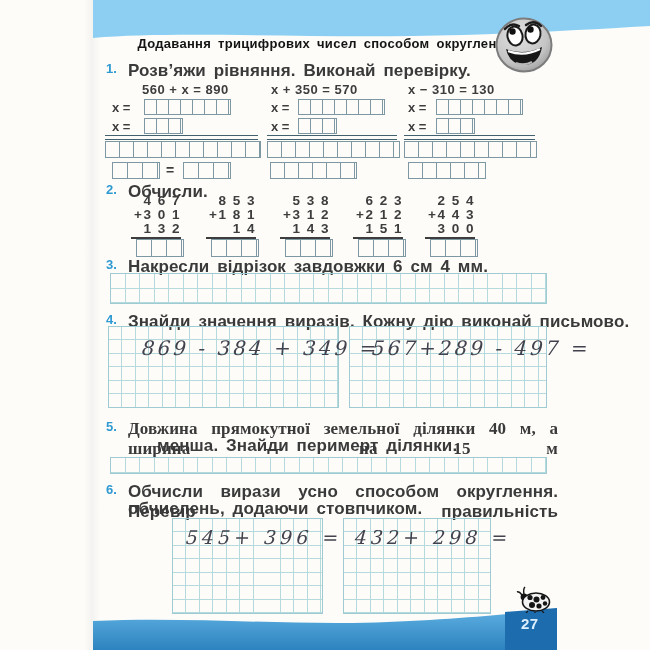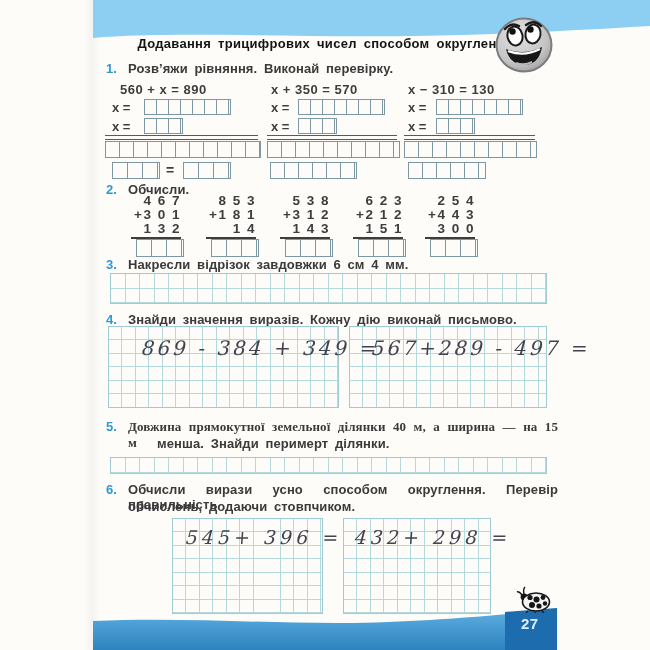--- a/index.html
+++ b/index.html
@@ -7,21 +7,21 @@
     width:650px;height:650px;position:relative;overflow:hidden;
     background:#fdfcf9;
     font-family:"Liberation Sans", sans-serif;
   }
   .abs{position:absolute;}
   .title{
     left:93px;top:36px;width:464px;text-align:center;
     font-size:13px;font-weight:bold;color:#141414;letter-spacing:.3px;word-spacing:3px;
   }
   .tnum{font-size:13px;font-weight:bold;color:#2f9ad2;}
-  .ttext{font-size:13px;font-weight:bold;color:#3a3a3a;word-spacing:3px;letter-spacing:.1px;}
+  .ttext{font-size:17px;font-weight:bold;color:#3a3a3a;word-spacing:3px;letter-spacing:.1px;}
   .jline{width:430px;text-align:justify;text-align-last:justify;}
   .eq{font-size:13px;font-weight:bold;color:#3d3d3d;letter-spacing:.5px;}
   .xl{font-size:13px;font-weight:bold;color:#3d3d3d;}
   
   .cells{border:1px solid #7d97a3;height:14px;background:repeating-linear-gradient(to right,transparent 0 13px,#7d97a3 13px 14px);}
   .cells12{background:repeating-linear-gradient(to right,transparent 0 11px,#7d97a3 11px 12px);}
   .cells15{background:repeating-linear-gradient(to right,transparent 0 14px,#7d97a3 14px 15px);}
   .dline{height:3px;border-top:1.5px solid #41616f;border-bottom:1.5px solid #41616f;}
   
   .grid{
@@ -77,21 +77,21 @@
     <circle cx="18.5" cy="14.5" r="3.2" fill="#111"></circle>
     <circle cx="36.5" cy="12.5" r="3.2" fill="#111"></circle>
     <path d="M12 32 Q30 39 48 30 Q45 48 29 48 Q15 46 12 32 Z" fill="#171717"></path>
     <path d="M14 34 Q30 40 46 32" fill="none" stroke="#fff" stroke-width="2.2"></path>
     <path d="M22 46 Q30 49 38 45" fill="none" stroke="#b9b9b9" stroke-width="2"></path>
   </svg>
 
   <div class="abs tnum" style="left:106px;top:61px;">1.</div>
   <div class="abs ttext" style="left:128px;top:61px;">Розв’яжи рівняння. Виконай перевірку.</div>
 
-  <div class="abs eq" style="left:120px;top:82px;">560 + x = 890</div>
+  <div class="abs eq" style="left:142px;top:82px;">560 + x = 890</div>
   <div class="abs eq" style="left:271px;top:82px;">x + 350 = 570</div>
   <div class="abs eq" style="left:408px;top:82px;">x − 310 = 130</div>
 
   <div class="abs xl" style="left:112px;top:100px;">x =</div>
   <div class="abs cells cells12" style="left:144px;top:99px;width:85px;"></div>
   <div class="abs xl" style="left:112px;top:119px;">x =</div>
   <div class="abs cells cells12" style="left:144px;top:118px;width:37px;"></div>
   <div class="abs dline" style="left:105px;top:135px;width:153px;"></div>
   <div class="abs cells" style="left:105px;top:141px;width:154px;height:15px;"></div>
   <div class="abs cells cells15" style="left:112px;top:162px;width:46px;height:15px;"></div>

